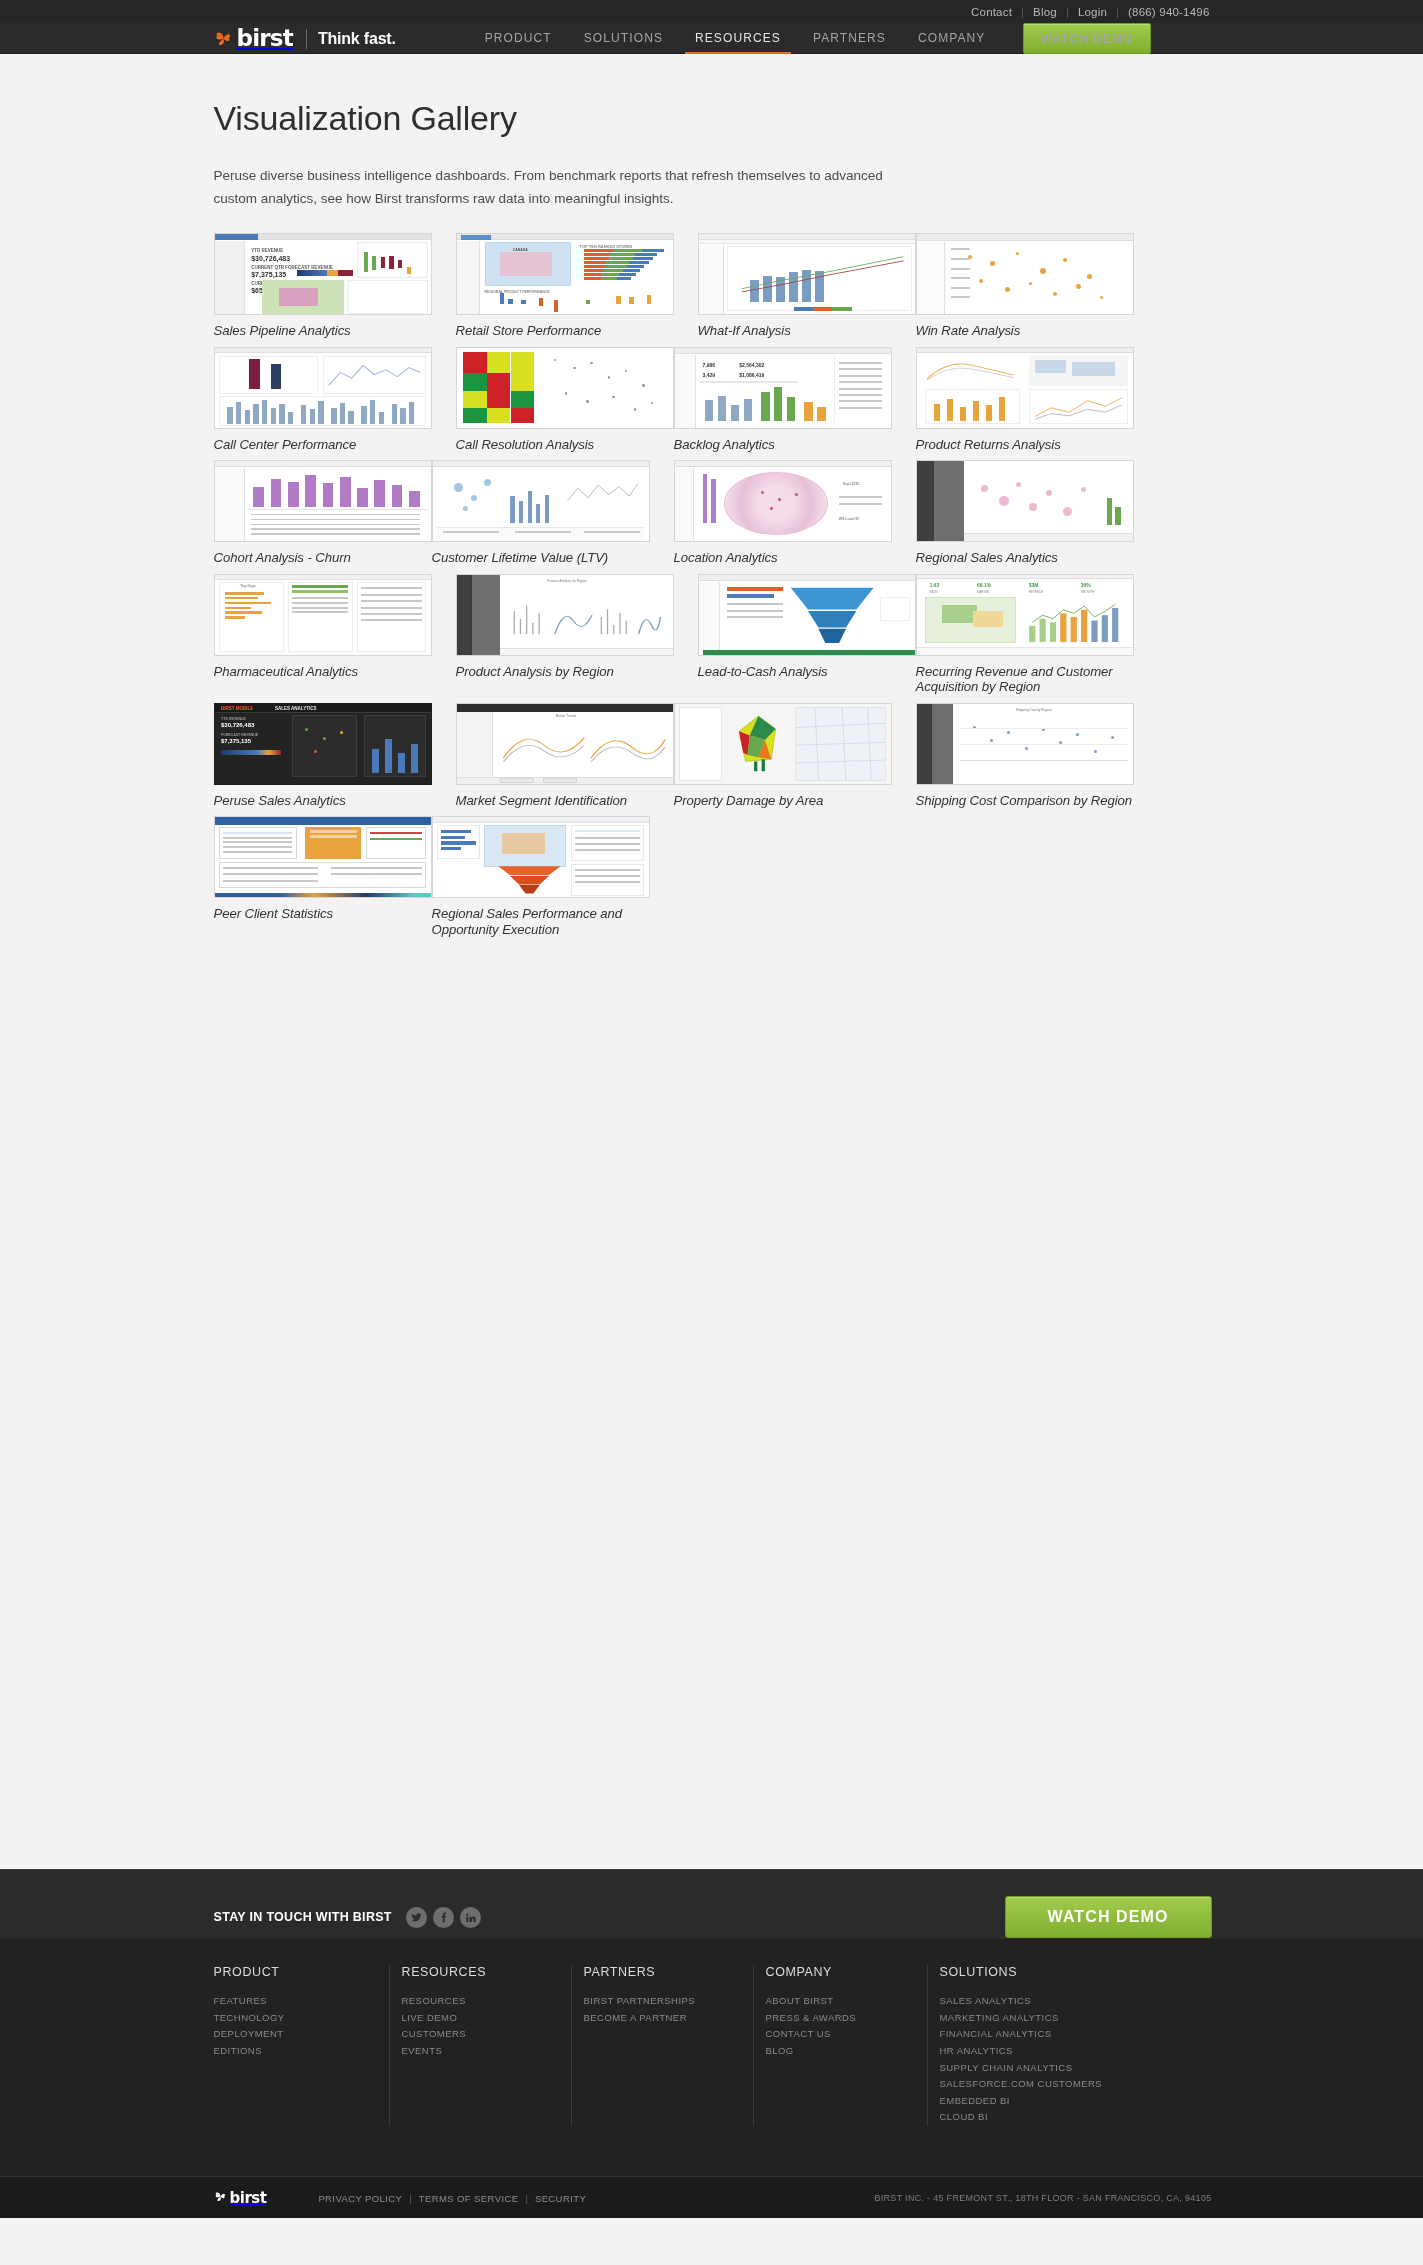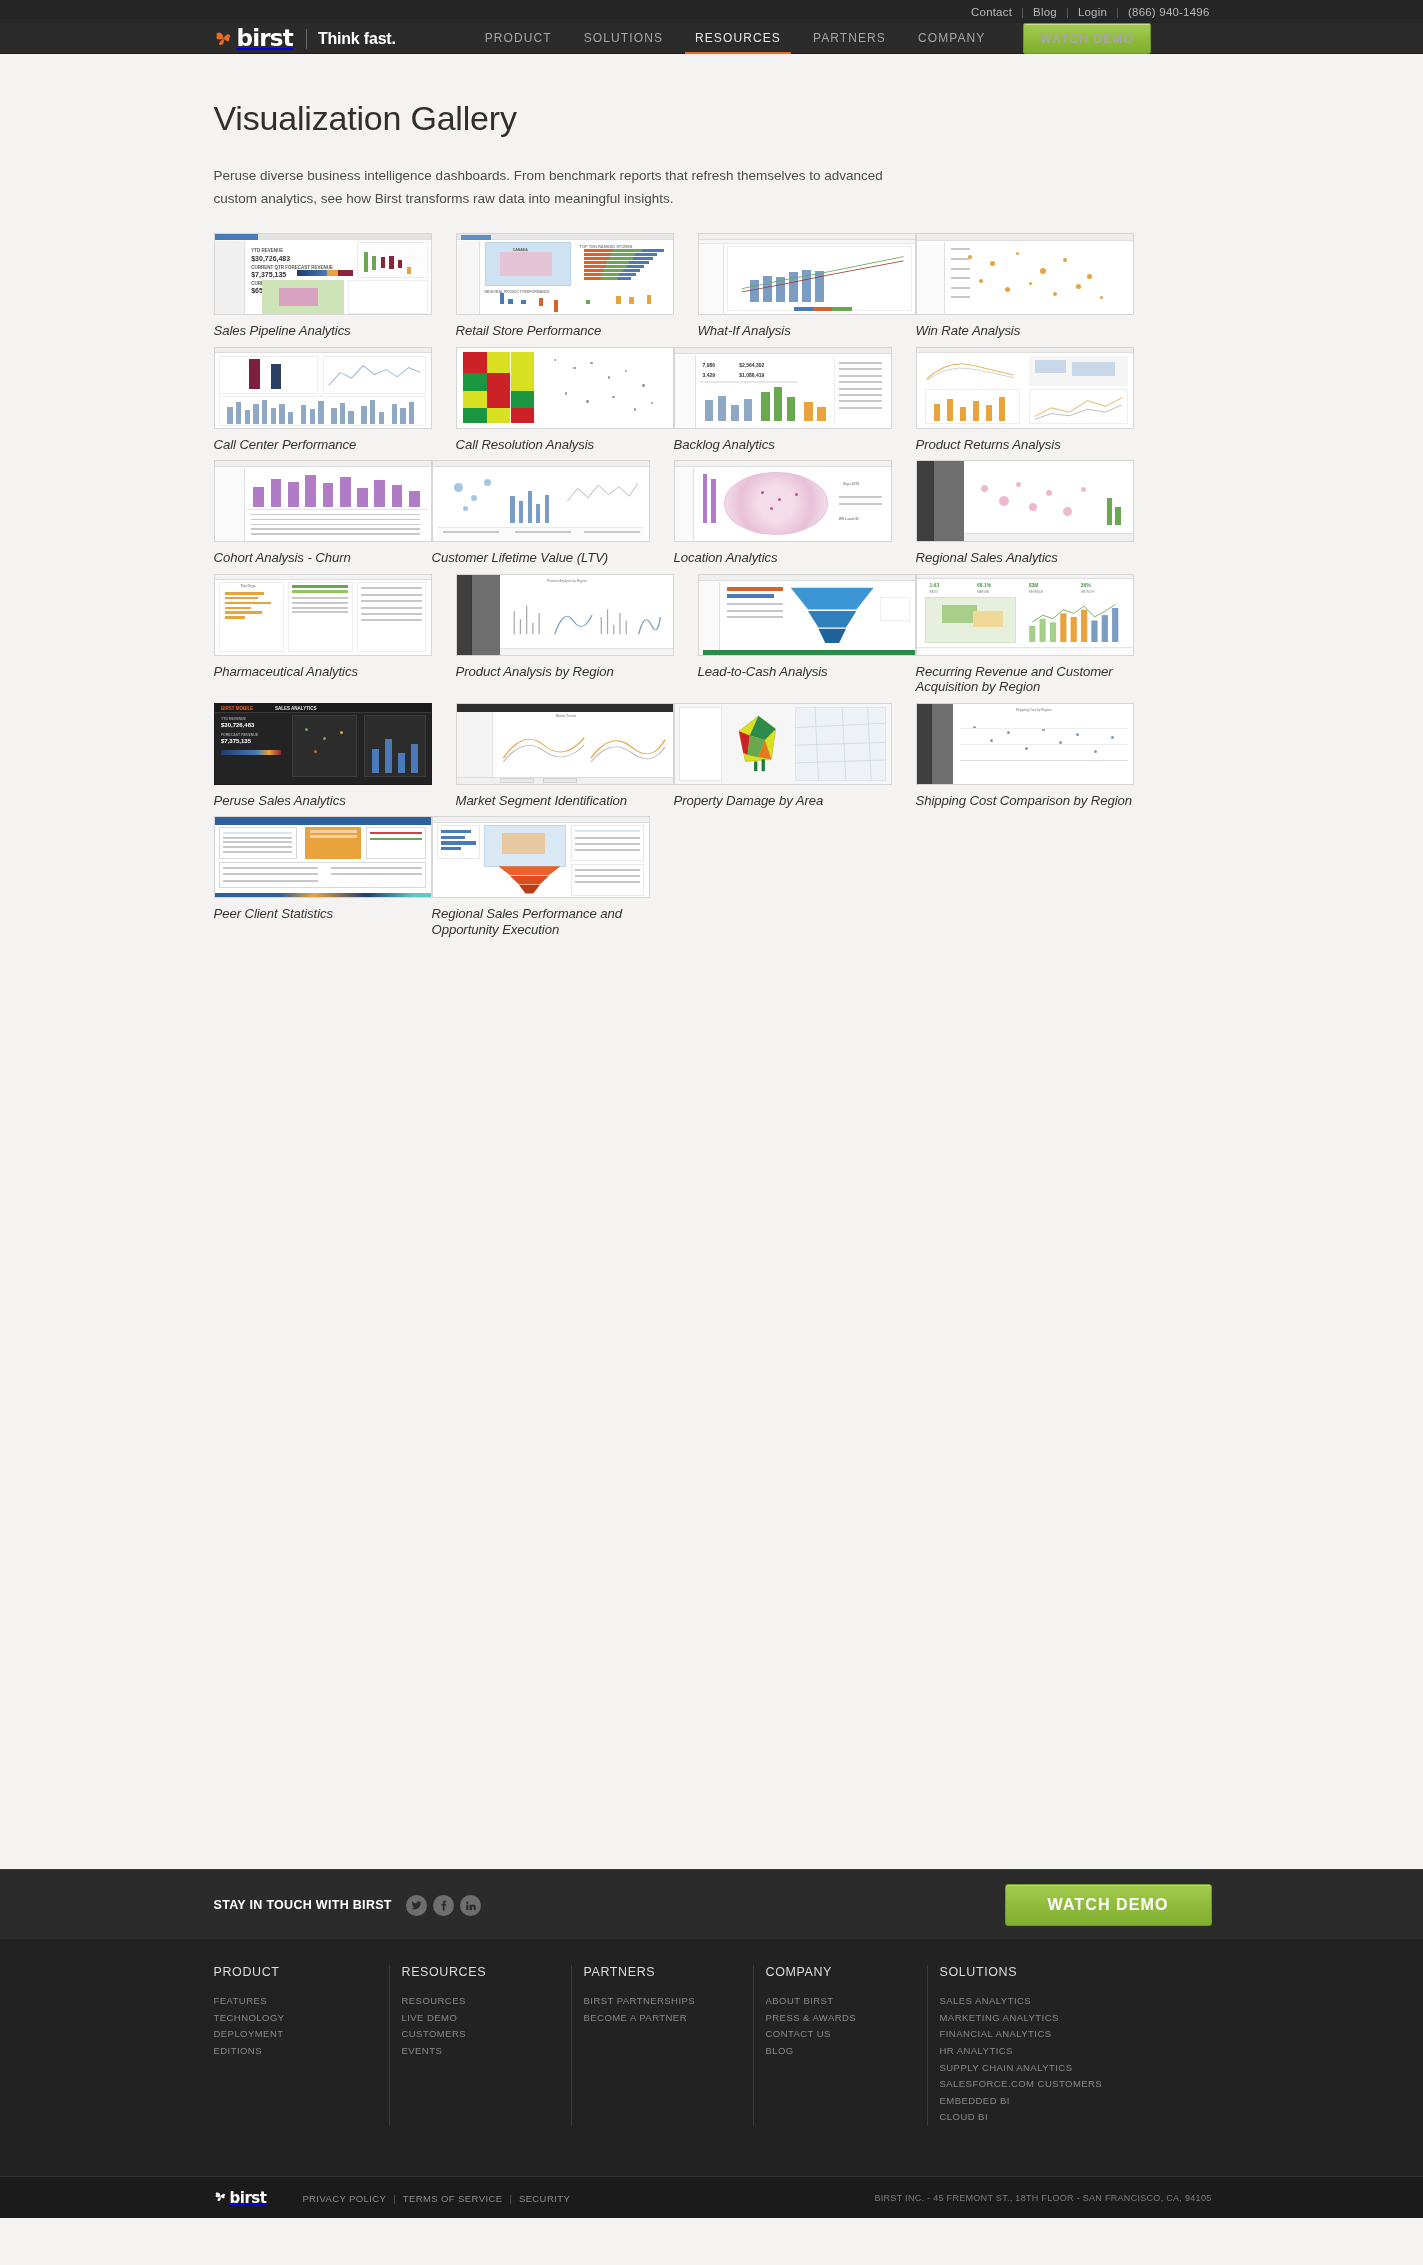--- a/index.html
+++ b/index.html
@@ -206,21 +206,21 @@
   .mini-lbl { position:absolute; font-size:3px; color:#888; font-family:"Liberation Sans",sans-serif; }
 
   
   .footer-cta {
     background: #2b2b2b;
     height: 70px;
     border-top: 1px solid #3a3a3a;
   }
   .footer-cta-inner {
     width: 1000px;
-    margin: 0 auto;
+    margin: 12px auto;
     height: 70px;
     display: flex;
     align-items: center;
   }
   .stay-label {
     color: #ffffff;
     font-size: 12.5px;
     font-weight: bold;
     letter-spacing: .3px;
     padding-left: 2px;
@@ -313,21 +313,21 @@
     align-items: center;
     padding-left: 2px;
   }
   .fb-logo .lw {
     color: #ffffff;
     font-size: 15px;
     font-weight: bold;
     letter-spacing: -0.5px;
     font-family: "DejaVu Sans", sans-serif;
   }
-  .fb-links { margin-left: 36px; display: flex; align-items: center; }
+  .fb-links { margin-left: 52px; display: flex; align-items: center; }
   .fb-links a {
     color: #8d8d8d;
     font-size: 9.5px;
     letter-spacing: .4px;
     text-decoration: none;
   }
   .fb-links .s { color: #5a5a5a; padding: 0 7px; font-size: 9.5px; }
   .fb-addr {
     margin-left: auto;
     color: #7e7e7e;

